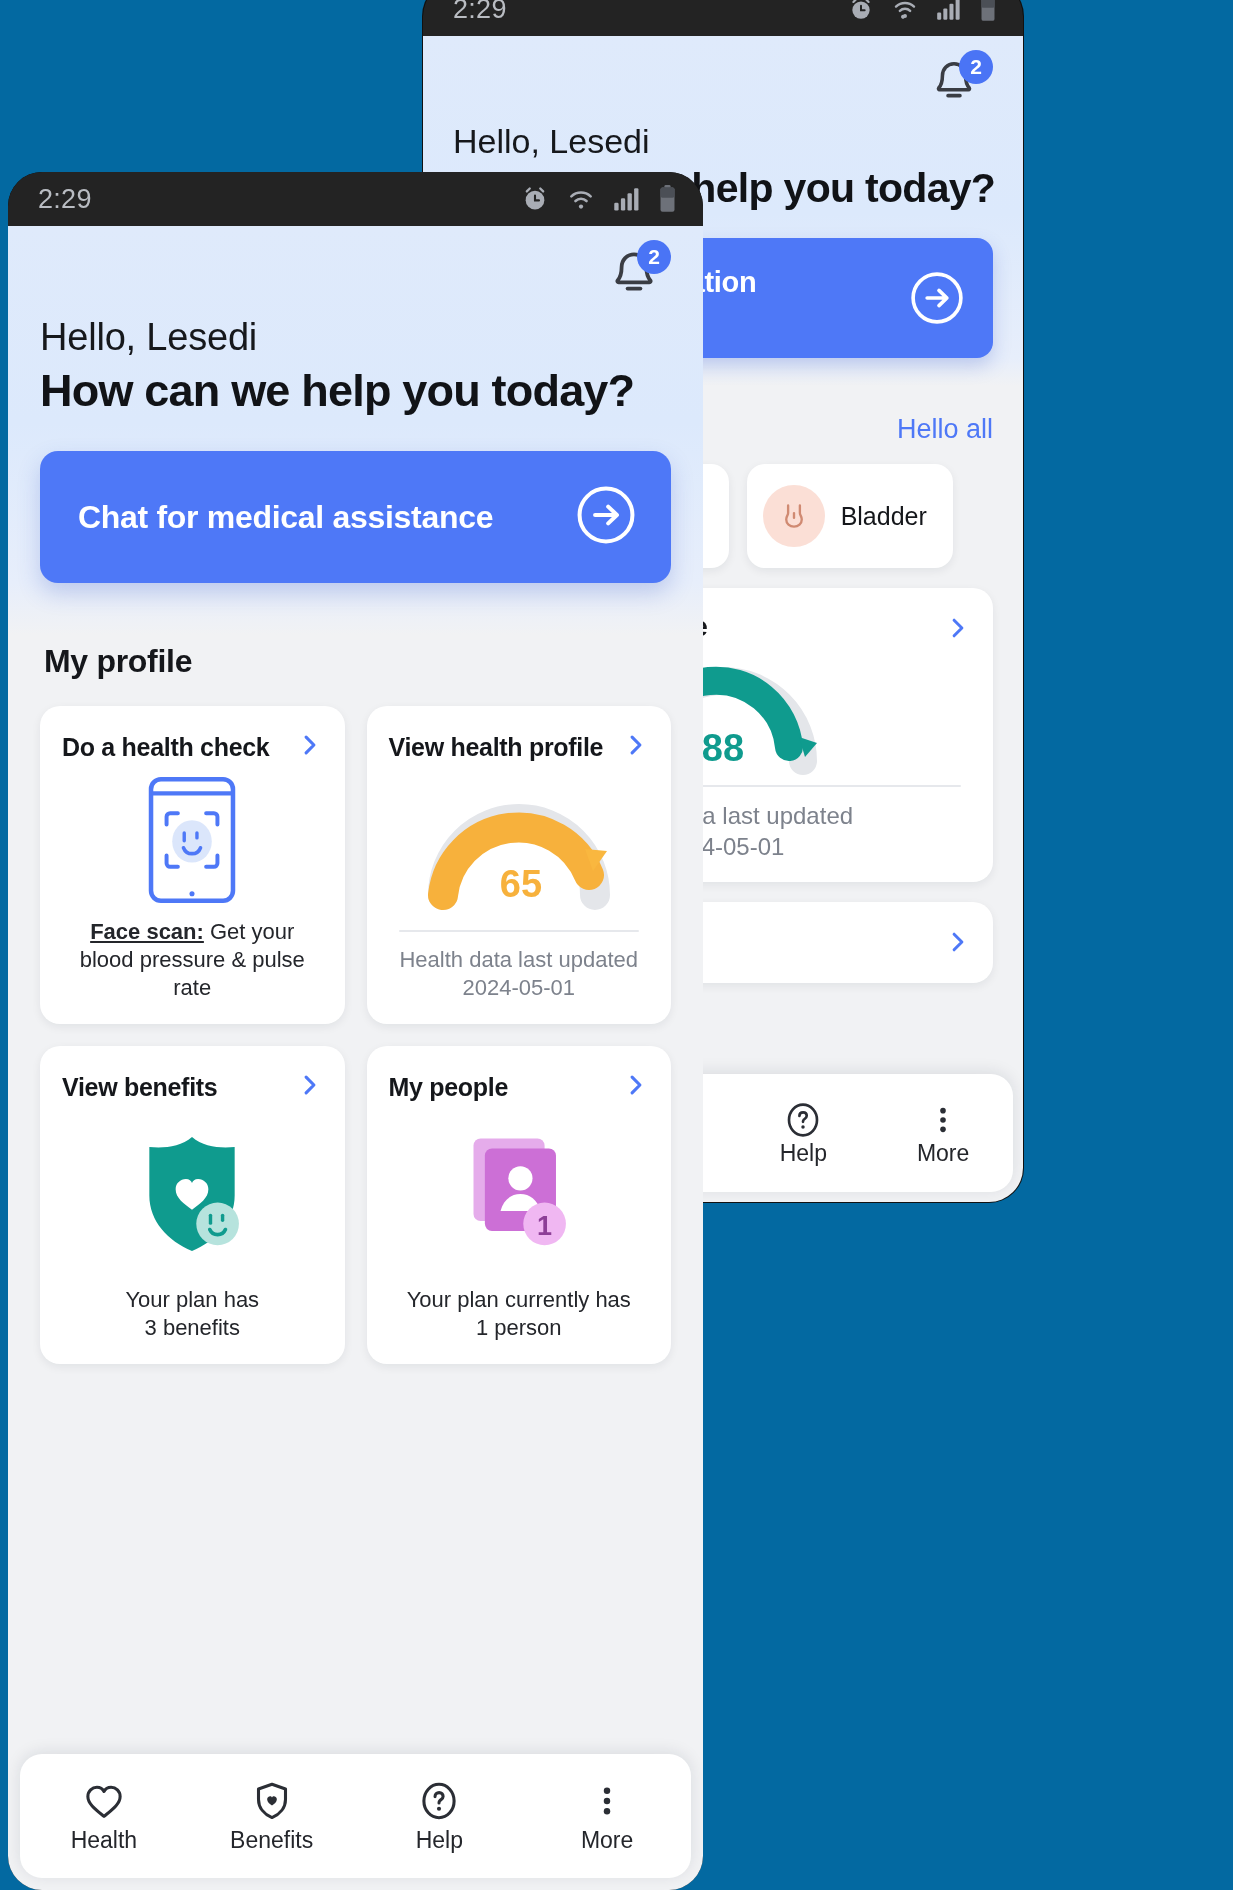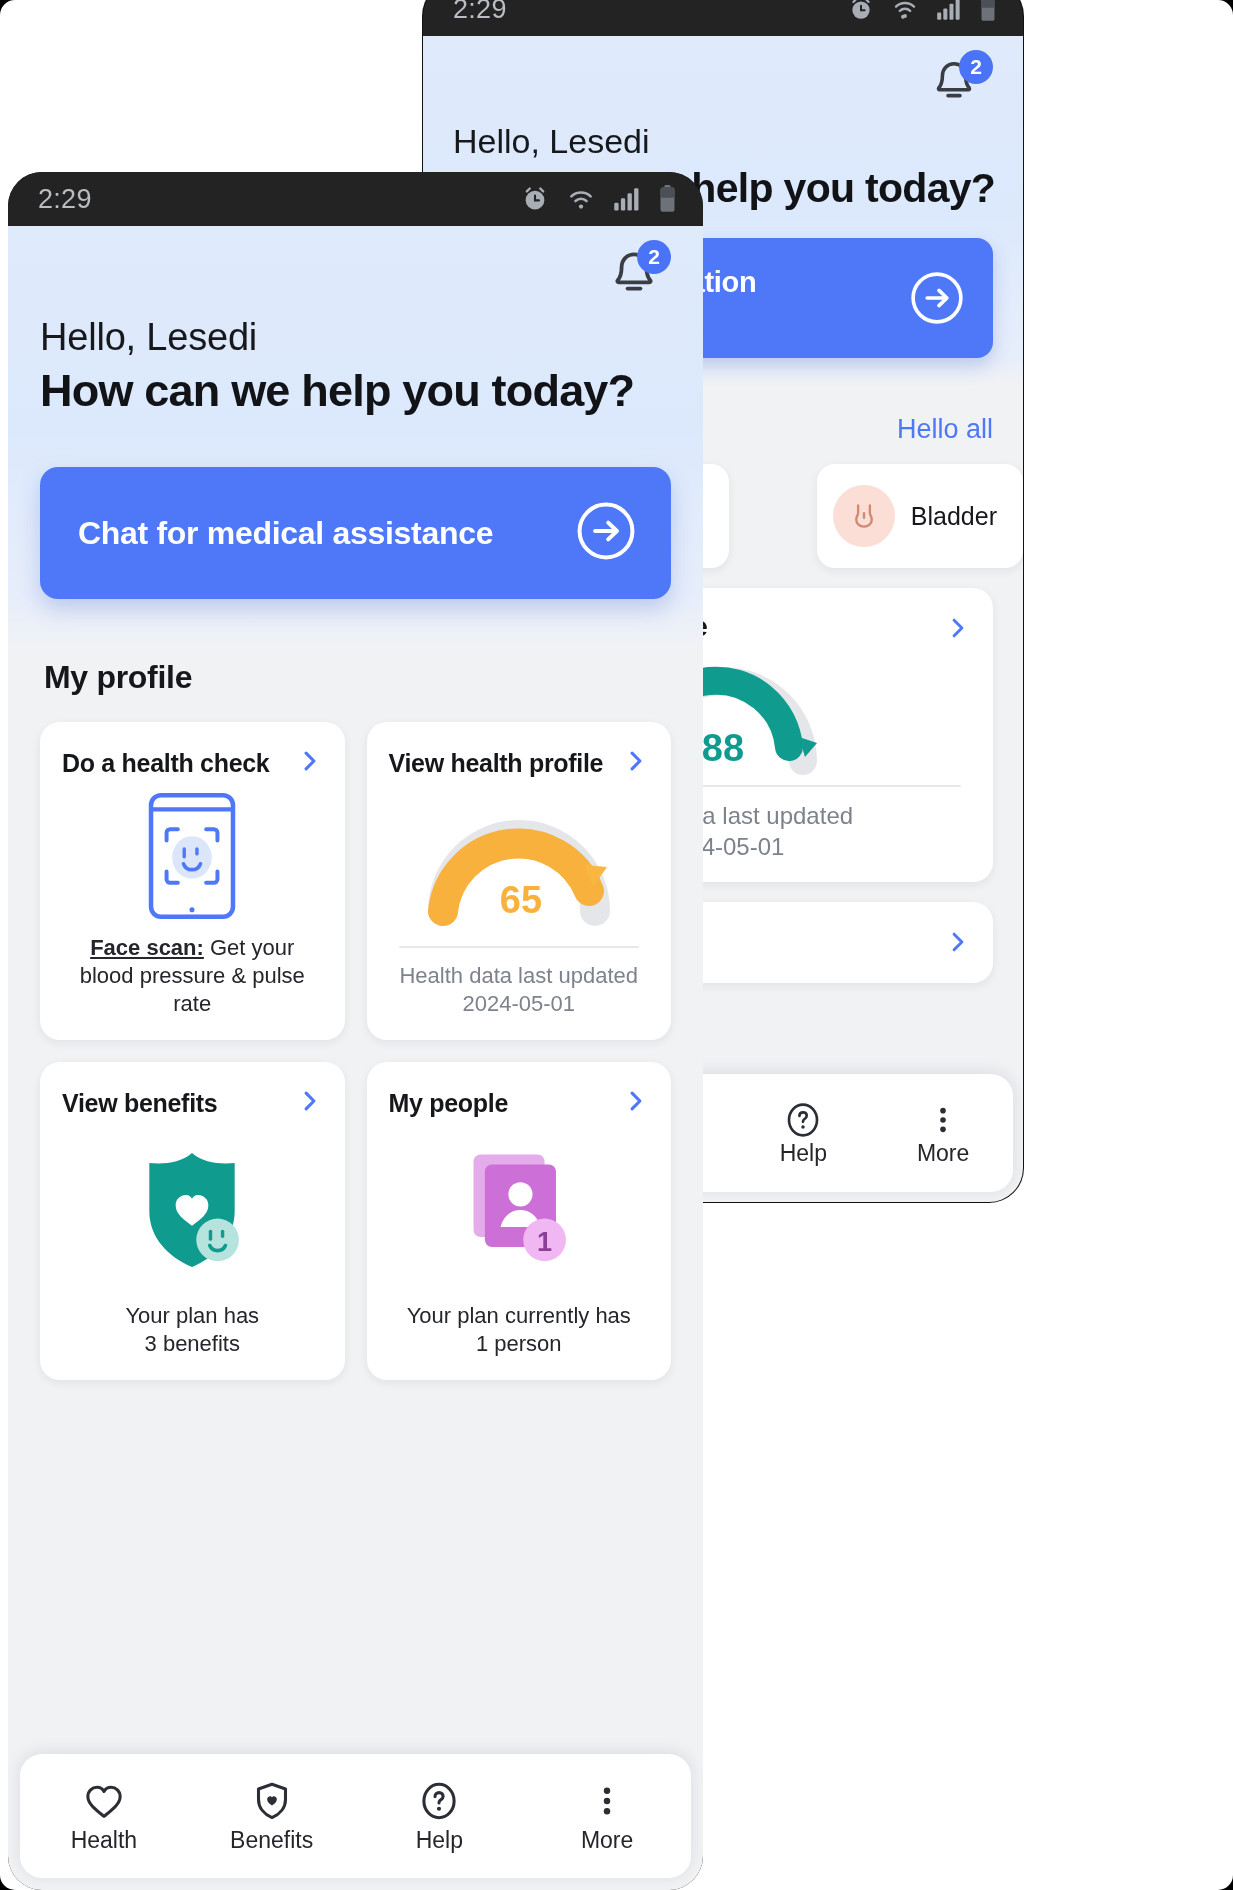--- a/index.html
+++ b/index.html
@@ -2,21 +2,21 @@
 <html><head>
 <meta charset="utf-8">
 <style>
   * { box-sizing: border-box; margin: 0; padding: 0; }
   html, body {
     width: 1233px; height: 1890px;
     background: #000;
     font-family: "Liberation Sans", sans-serif;
     overflow: hidden;
   }
-  .stage { position: relative; width: 1233px; height: 1890px; background: #ffffff; border-radius: 15px; }
+  .stage { position: relative; width: 1233px; height: 1890px; background: #0369a1; }
 
   
   .phone {
     position: absolute;
     background: #000;
     overflow: hidden;
   }
   .phone-back {
     left: 423px; top: -18px;
     width: 600px; height: 1220px;
@@ -59,21 +59,21 @@
     position: absolute; right: -6px; top: -4px;
     min-width: 34px; height: 34px; border-radius: 17px;
     background: #4a74f5; color: #fff;
     font-size: 21px; font-weight: 700;
     display: flex; align-items: center; justify-content: center;
   }
   .greeting { font-size: 38px; color: #16181c; font-weight: 400; margin-top: 14px; letter-spacing: -.2px;}
   .headline { font-size: 45px; color: #111317; font-weight: 700; margin-top: 6px; letter-spacing: -.8px; }
 
   .cta {
-    margin-top: 50px;
+    margin-top: 34px;
     background: #4e78f7;
     border-radius: 18px;
     height: 132px;
     display: flex; align-items: center;
     padding: 0 34px 0 38px;
     box-shadow: 0 10px 22px rgba(60,90,200,.25);
   }
   .cta-label { color: #fff; font-size: 32px; font-weight: 700; letter-spacing: -.3px; }
   .cta-arrow { margin-left: auto; }
 
@@ -128,21 +128,21 @@
     margin-top: 26px; background: #4e78f7; border-radius: 16px;
     height: 120px; display: flex; align-items: center; padding: 0 28px 0 32px;
     box-shadow: 0 8px 18px rgba(60,90,200,.25);
   }
   .back-cta-t1 { color:#fff; font-size: 29px; font-weight: 700; white-space: nowrap; letter-spacing:-.3px;}
   .back-cta-t2 { color:#eaf0ff; font-size: 24px; margin-top: 4px; white-space: nowrap;}
 
   .svc-head { display:flex; align-items:center; padding: 26px 30px 0 30px; }
   .svc-title { font-size: 30px; font-weight: 700; color:#15171b; white-space:nowrap;}
   .svc-viewall { margin-left:auto; font-size: 27px; color:#4e78f7; font-weight:400; white-space:nowrap;}
-  .svc-row { display:flex; gap: 18px; padding: 18px 0 0 30px; justify-content: space-between; }
+  .svc-row { display:flex; gap: 18px; padding: 18px 0 0 30px; }
   .svc-chip {
     background:#fff; border-radius: 18px; height: 104px;
     display:flex; align-items:center; gap:16px; padding: 0 26px 0 16px;
     box-shadow: 0 3px 10px rgba(20,25,45,.07); flex: none;
   }
   .svc-ic { width:62px; height:62px; border-radius:31px; display:flex; align-items:center; justify-content:center; flex:none;}
   .svc-label { font-size: 25px; color:#15171b; white-space:nowrap; }
 
   .back-cards { padding: 20px 30px 0 30px; }
   .back-card {

